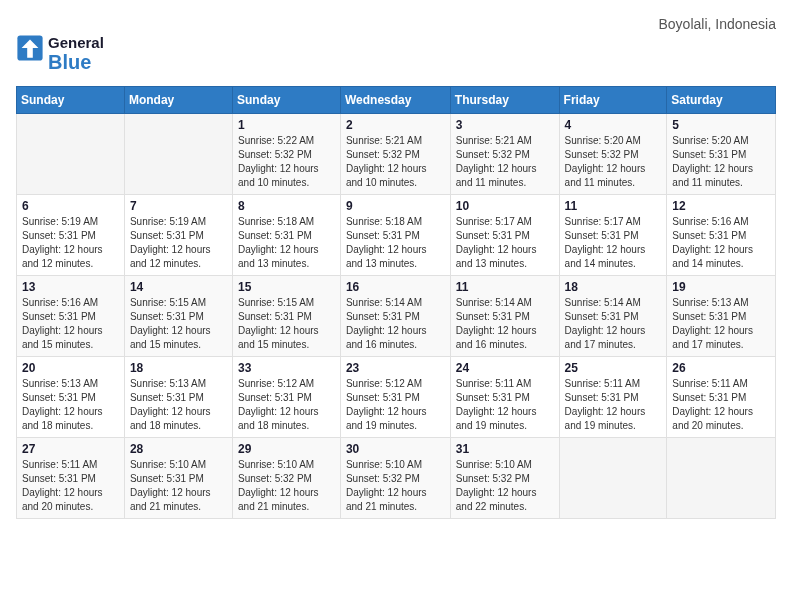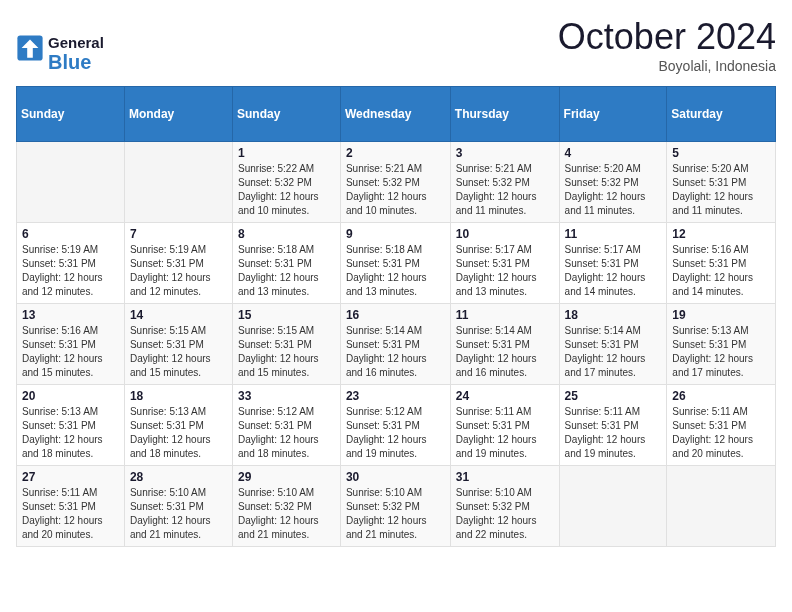--- a/index.html
+++ b/index.html
@@ -41,21 +41,21 @@
     .calendar {
       width: 100%;
       border-collapse: collapse;
       font-size: 10.5px;
     }
     .calendar thead tr {
       background: #2e7bc4;
       color: white;
     }
     .calendar thead th {
-      padding: 20px 4px;
+      padding: 6px 4px;
       text-align: left;
       font-size: 12px;
       font-weight: 600;
       border: 1px solid #2567a8;
     }
     .calendar tbody tr {
       border-bottom: 1px solid #ddd;
     }
     .calendar tbody td {
       vertical-align: top;
@@ -91,21 +91,20 @@
     <svg class="logo-icon" viewBox="0 0 40 40">
       <rect x="2" y="2" width="36" height="36" rx="4" fill="#2e7bc4"></rect>
       <polygon points="20,8 32,20 24,20 24,34 16,34 16,20 8,20" fill="white"></polygon>
     </svg>
     <div>
       <div style="font-size:15px;font-weight:bold;color:#1a1a2e;">General</div>
       <div style="font-size:20px;font-weight:bold;color:#2e7bc4;">Blue</div>
     </div>
   </div>
   <div class="title-area">
-    <div class="month-title">October 2024</div>
     <div class="location">Boyolali, Indonesia</div>
   </div>
 </div>
 
 <table class="calendar">
   <thead>
     <tr>
     <th>Sunday</th>
         <th>Monday</th>
         <th>Sunday</th>

